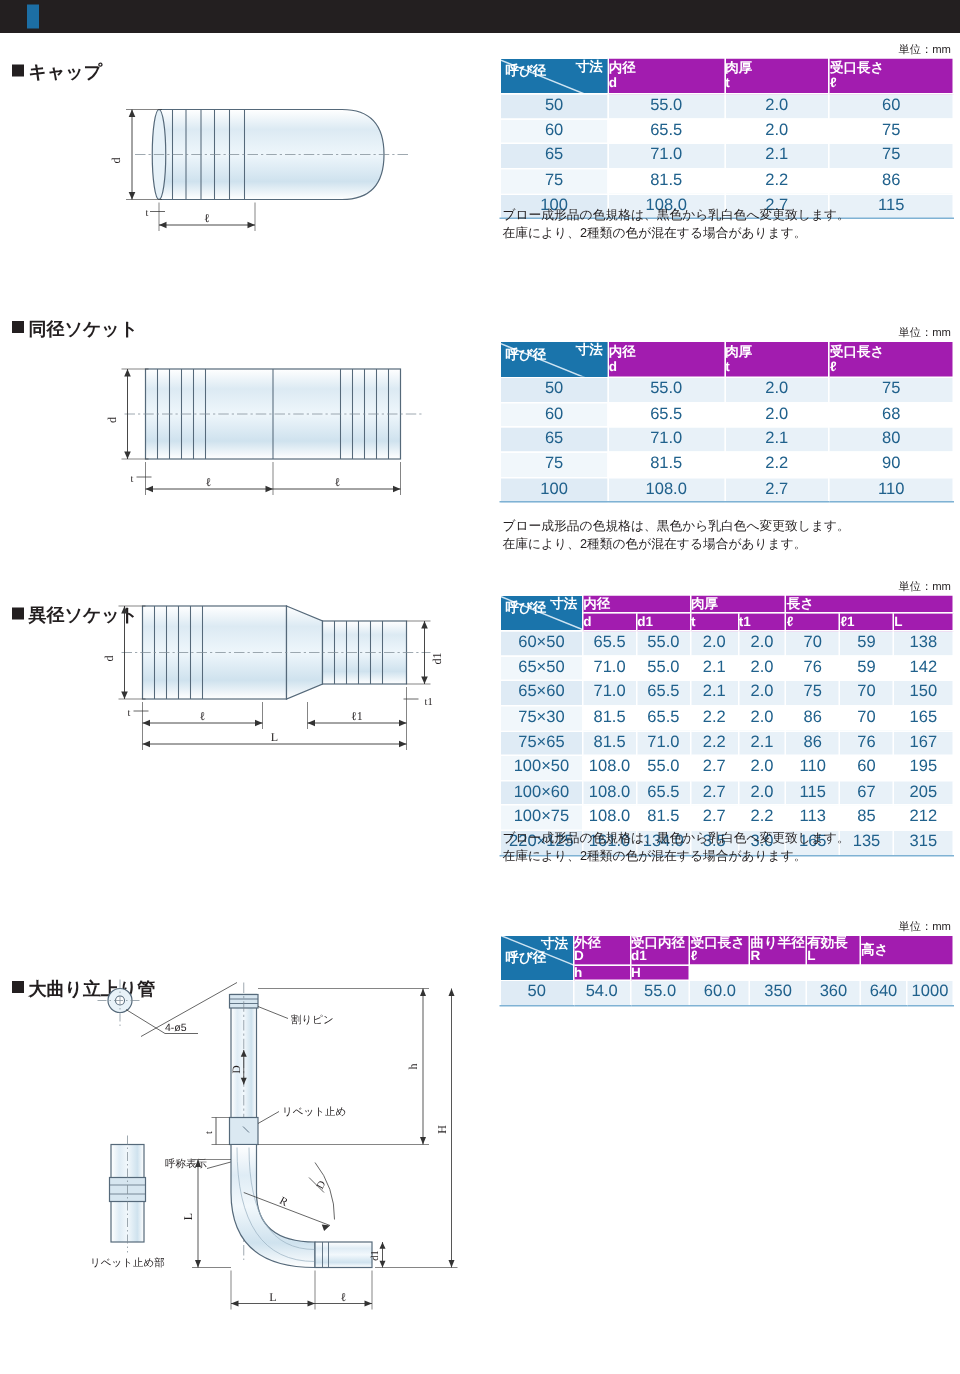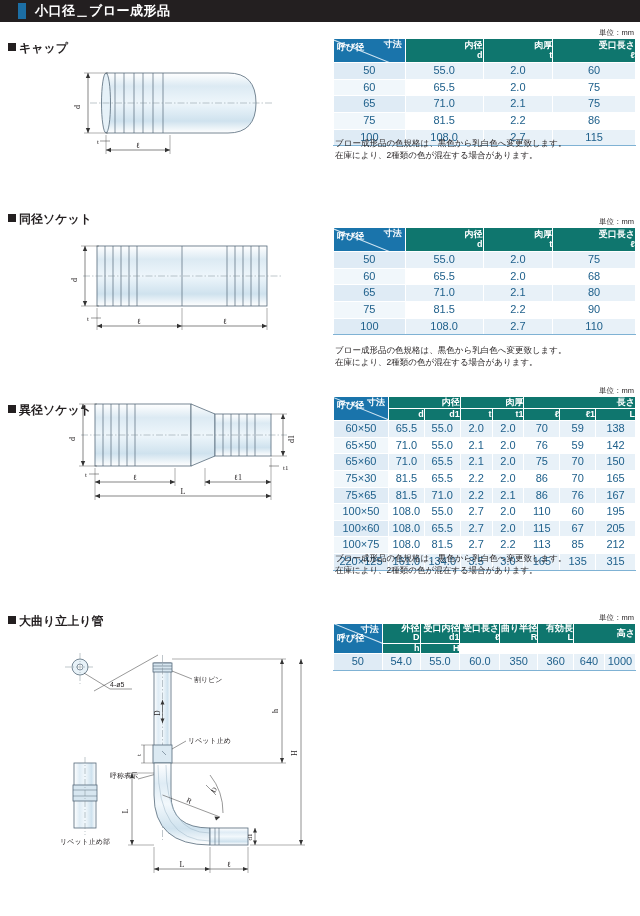--- a/index.html
+++ b/index.html
@@ -44,24 +44,24 @@
     position:absolute; font-size:7.5px; color:#231f20; text-align:right;
   }
   table.spec{
     position:absolute;
     border-collapse:collapse;
     font-size:10px;
     color:#1b4f72;
     background:#ffffff;
   }
   table.spec th{
-    background:#0f766e;
+    background:#a21caf;
     color:#ffffff;
     font-weight:bold;
-    text-align:right;
+    text-align:left;
     border:1px solid #ffffff;
     padding:0;
     line-height:1.05;
     font-size:9px;
   }
   table.spec th.corner{
     padding:0; position:relative; text-align:left; vertical-align:top;
     background:#1a74ab;
   }
   .corner-inner{ position:relative; width:100%; height:100%; }
@@ -103,21 +103,20 @@
 
   
   .dwg{ position:absolute; }
   .dwg svg{ display:block; }
 </style>
 </head>
 <body>
 
 <div class="titlebar">
   <div class="accent"></div>
-  <div class="ttl">小口径＿ブロー成形品</div>
 </div>
 
 <div class="sect-h" style="left:8px; top:40px;">
   <span class="sq"></span>
   <span class="nm">キャップ</span>
 </div>
 
 <div class="dwg" style="left:60px; top:55px;">
 <svg width="260" height="105" viewBox="0 0 260 105">
   <defs>
@@ -562,21 +561,21 @@
       <td>165</td>
       <td>135</td>
       <td>315</td>
     </tr>
   </tbody>
 </table>
 
 <div class="note" style="left:335px; top:552px; width:300px;">ブロー成形品の色規格は、黒色から乳白色へ変更致します。
 在庫により、2種類の色が混在する場合があります。</div>
 
-<div class="sect-h" style="left:8px; top:613px;">
+<div class="sect-h" style="left:8px; top:651px;">
   <span class="sq"></span>
   <span class="nm">大曲り立上り管</span>
 </div>
 
 <div class="unit" style="left:0; top:613px; width:634px;">単位：mm</div>
 
 <table class="spec" style="left:333px; top:623px; width:303px;">
   <colgroup>
     <col style="width:49px">
       <col style="width:38px">

